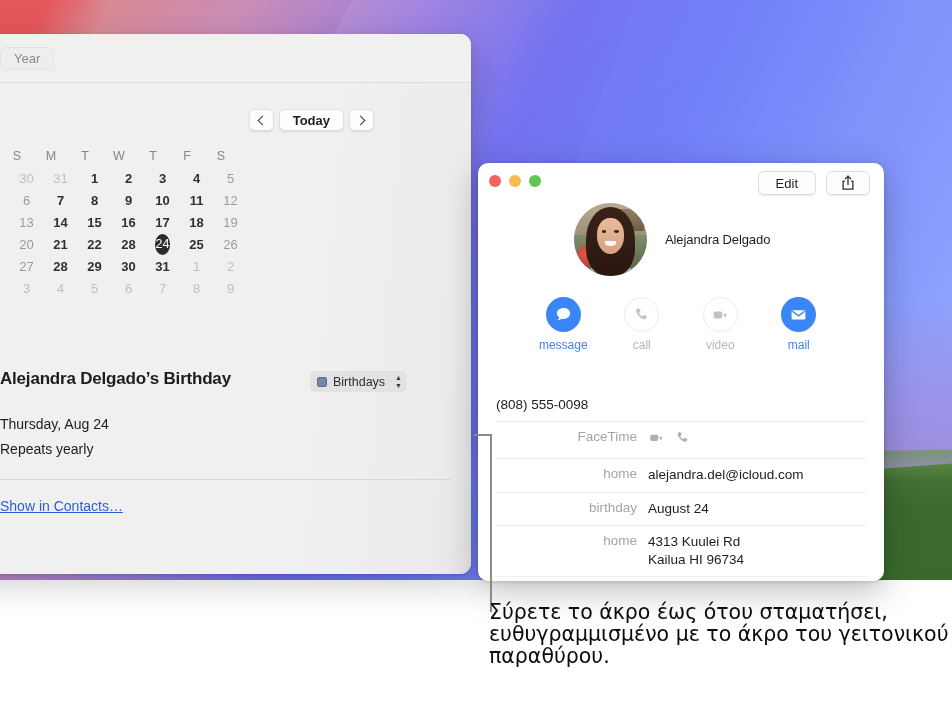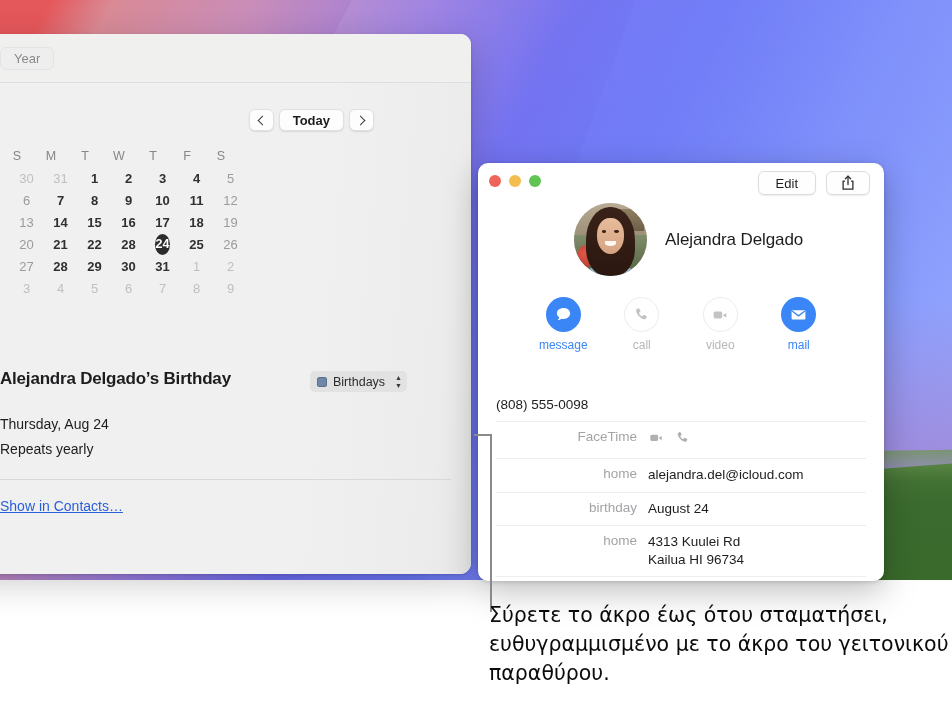--- a/index.html
+++ b/index.html
@@ -195,21 +195,21 @@
     font-size: 13px;
     display: flex; align-items: center; justify-content: center;
     color: #303032;
     font-weight: bold;
     padding-left: 19px;
   }
   #mini-month .cell.dim     { color: #bfbfc2; font-weight: normal; }
   #mini-month .cell.weekend { color: #9b9b9e; font-weight: normal; }
   #mini-month .cell.today {
     color: #ffffff;
-    font-weight: bold;
+    font-weight: normal;
     text-align: center;
   }
   #mini-month .cell.today .pill {
     width: 21px; height: 21px;
     border-radius: 50%;
     background: #2b2b2b;
     display: flex; align-items: center; justify-content: center;
     font-size: 12.5px;
   }
 
@@ -358,21 +358,21 @@
   #avatar .eye-l     { position:absolute; left:38%; top:37%; width:6%; height:4%;
                        border-radius:50%; background:#3b2318; }
   #avatar .eye-r     { position:absolute; left:55%; top:37%; width:6%; height:4%;
                        border-radius:50%; background:#3b2318; }
   #avatar .smile     { position:absolute; left:42%; top:52%; width:16%; height:7%;
                        border-radius:0 0 50% 50%; background:#fdf6f1; }
   #avatar .shoulder  { position:absolute; left:20%; bottom:0; width:60%; height:14%;
                        border-radius:40% 40% 0 0; background:#9db6cc; }
 
   #contact-name {
-    font-size: 17px;
+    font-size: 13px;
     color: #1d1d1f;
     letter-spacing: -0.1px;
   }
 
   
   #contact-actions {
     position: absolute;
     left: 0; top: 134px;
     width: 100%;
     display: grid;
@@ -438,21 +438,21 @@
     left: 0; top: 0;
     width: 18px; height: 1.6px;
     background: #8a8a8a;
   }
 
   #callout-text {
     position: absolute;
     left: 489px; top: 601px;
     width: 462px;
     font-size: 20.5px;
-    line-height: 29px;
+    line-height: 22px;
     color: #0b0b0b;
     font-family: "DejaVu Sans", "Liberation Sans", sans-serif;
   }
 </style>
 </head>
 <body>
 
 <div id="stage">
 
   <div id="wallpaper">

